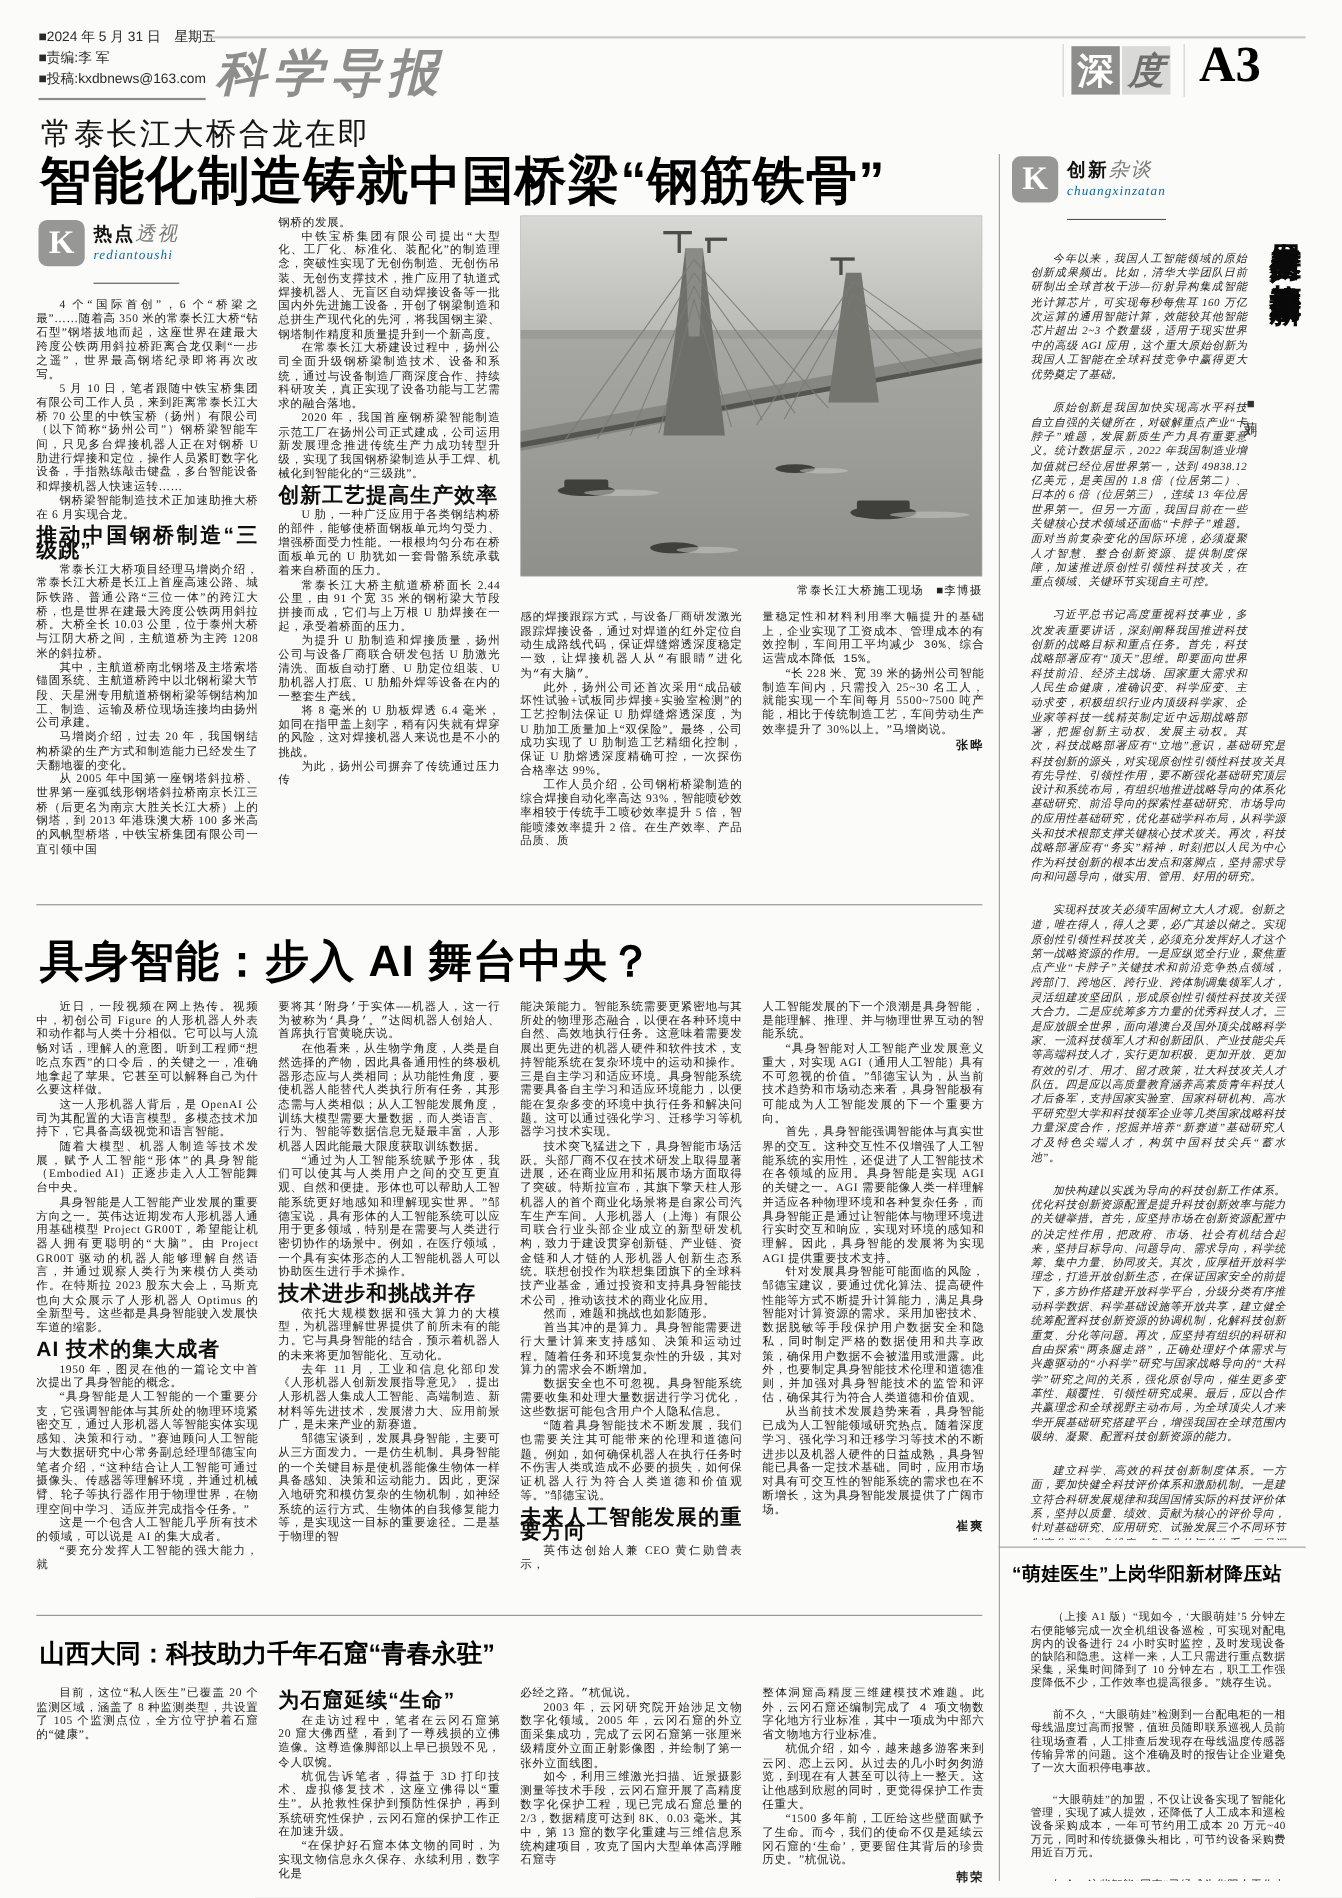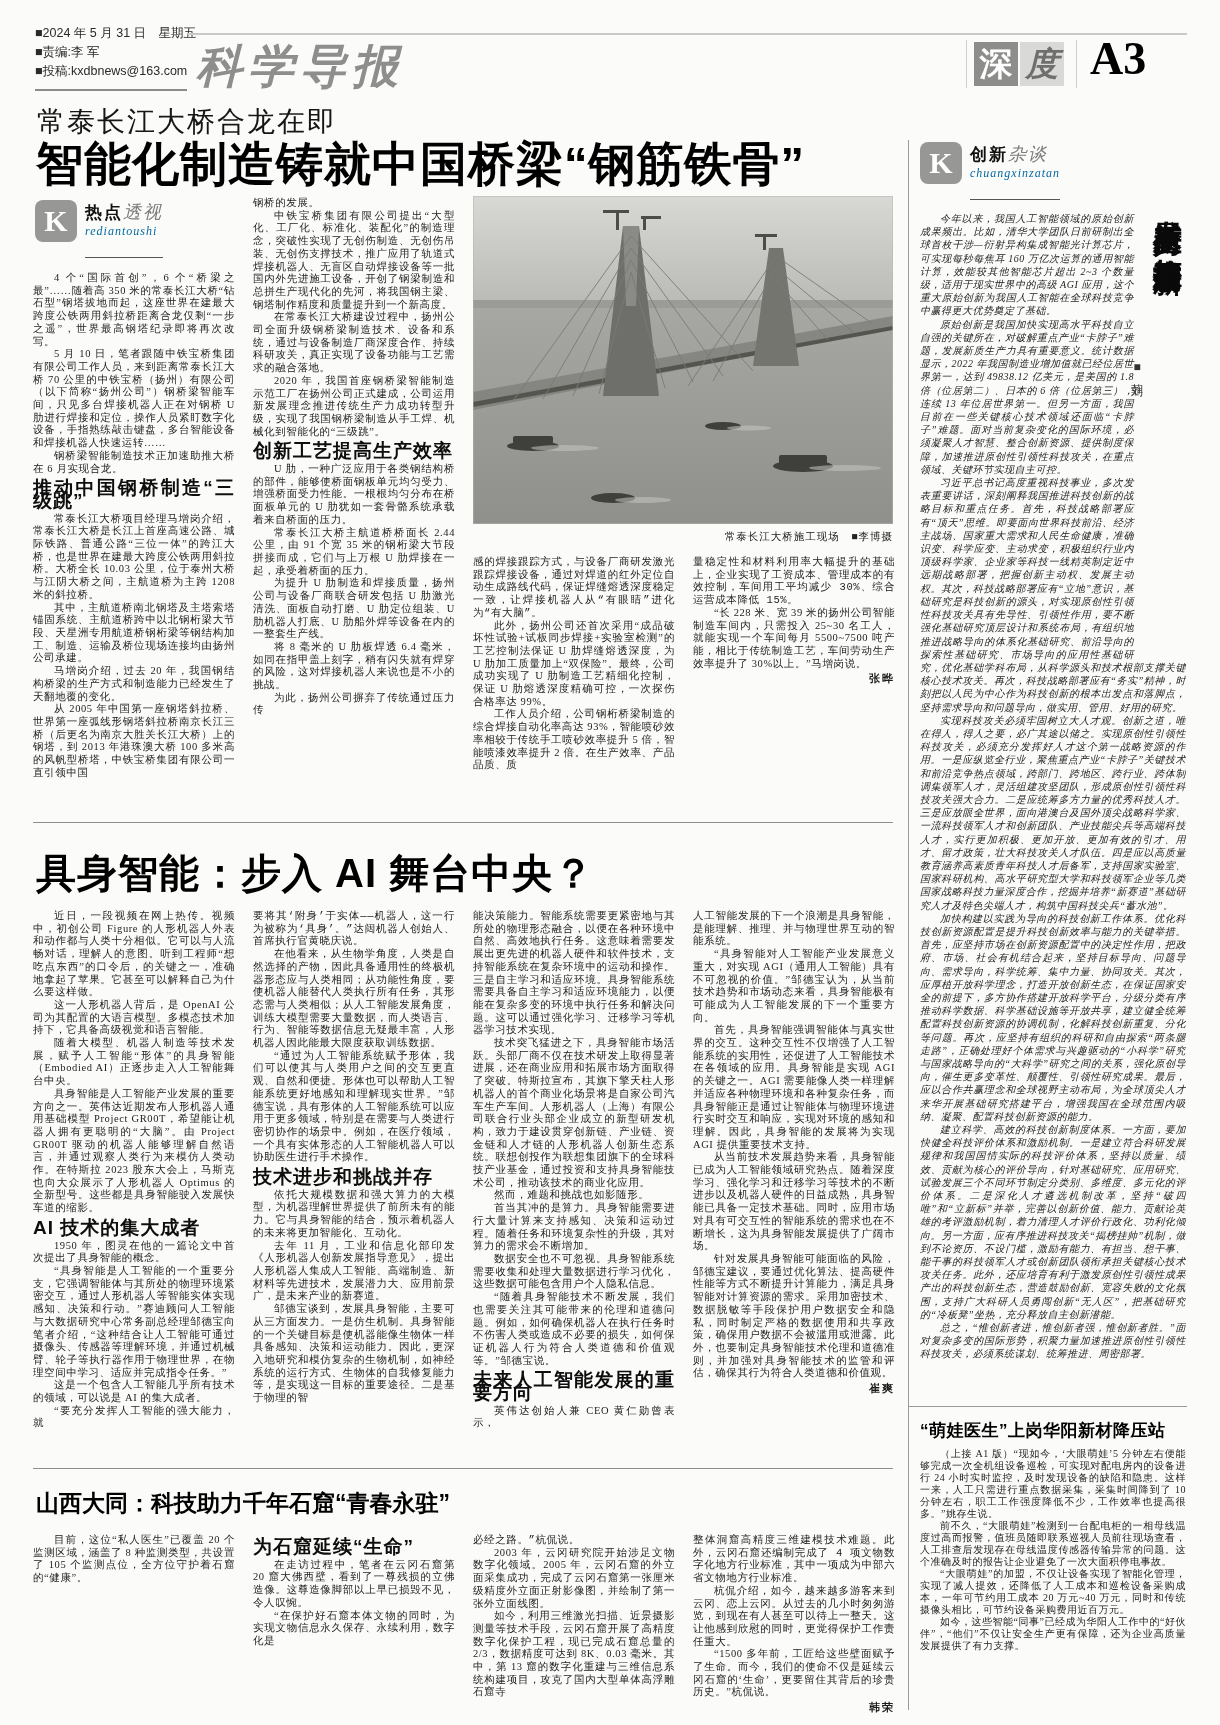--- a/index.html
+++ b/index.html
@@ -38,21 +38,21 @@
            font-family:"Liberation Serif","DejaVu Serif",serif;}
   .badge-txt{margin-left:8px;border-bottom:1.5px solid #555;padding-bottom:18px;}
   .badge-zh b{font-family:"Liberation Sans","DejaVu Sans",sans-serif;font-size:17px;letter-spacing:2px;color:#111;}
   .badge-zh i{font-size:18px;color:#7c7c7a;letter-spacing:2px;}
   .badge-py{font-style:italic;color:#0369a1;font-size:12px;letter-spacing:1px;}
   
   .caption{font-size:10.5px;color:#222;text-align:right;letter-spacing:1px;}
   
   .side-col{width:266px;overflow:hidden;font-size:10px;line-height:13.2px;letter-spacing:0.5px;
             text-align:justify;font-style:italic;color:#232323;}
-  .side-col .p{margin:0;text-indent:2em;}
+  .side-col .p{margin:17px;text-indent:2em;}
   .vtitle{writing-mode:vertical-rl;font-family:"Liberation Sans","DejaVu Sans",sans-serif;
           font-weight:900;font-size:29px;color:#0a0a0a;letter-spacing:1px;}
   .vbyline{writing-mode:vertical-rl;font-size:12px;color:#333;font-family:"Liberation Sans","DejaVu Sans",sans-serif;}
   .float-spacer{float:right;width:52px;height:448px;}
 </style>
 </head>
 <body>
 
 <div class="page">
 
@@ -209,34 +209,35 @@
       <p class="p">首当其冲的是算力。具身智能需要进行大量计算来支持感知、决策和运动过程。随着任务和环境复杂性的升级，其对算力的需求会不断增加。</p>
       <p class="p">数据安全也不可忽视。具身智能系统需要收集和处理大量数据进行学习优化，这些数据可能包含用户个人隐私信息。</p>
       <p class="p">“随着具身智能技术不断发展，我们也需要关注其可能带来的伦理和道德问题。例如，如何确保机器人在执行任务时不伤害人类或造成不必要的损失，如何保证机器人行为符合人类道德和价值观等。”邹德宝说。</p>
       <h3 class="sub">未来人工智能发展的重要方向</h3>
       <p class="p">英伟达创始人兼 CEO 黄仁勋曾表示，</p>
     </div>
   <div class="abs col" style="left:693px;top:910px;height:540px;">
       <p class="p cont">人工智能发展的下一个浪潮是具身智能，是能理解、推理、并与物理世界互动的智能系统。</p>
       <p class="p">“具身智能对人工智能产业发展意义重大，对实现 AGI（通用人工智能）具有不可忽视的价值。”邹德宝认为，从当前技术趋势和市场动态来看，具身智能极有可能成为人工智能发展的下一个重要方向。</p>
       <p class="p">首先，具身智能强调智能体与真实世界的交互。这种交互性不仅增强了人工智能系统的实用性，还促进了人工智能技术在各领域的应用。具身智能是实现 AGI 的关键之一。AGI 需要能像人类一样理解并适应各种物理环境和各种复杂任务，而具身智能正是通过让智能体与物理环境进行实时交互和响应，实现对环境的感知和理解。因此，具身智能的发展将为实现 AGI 提供重要技术支持。</p>
+      <p class="p">针对发展具身智能可能面临的风险，邹德宝建议，要通过优化算法、提高硬件性能等方式不断提升计算能力，满足具身智能对计算资源的需求。采用加密技术、数据脱敏等手段保护用户数据安全和隐私，同时制定严格的数据使用和共享政策，确保用户数据不会被滥用或泄露。此外，也要制定具身智能技术伦理和道德准则，并加强对具身智能技术的监管和评估，确保其行为符合人类道德和价值观。</p>
       <p class="p">从当前技术发展趋势来看，具身智能已成为人工智能领域研究热点。随着深度学习、强化学习和迁移学习等技术的不断进步以及机器人硬件的日益成熟，具身智能已具备一定技术基础。同时，应用市场对具有可交互性的智能系统的需求也在不断增长，这为具身智能发展提供了广阔市场。</p>
-      <p class="p">针对发展具身智能可能面临的风险，邹德宝建议，要通过优化算法、提高硬件性能等方式不断提升计算能力，满足具身智能对计算资源的需求。采用加密技术、数据脱敏等手段保护用户数据安全和隐私，同时制定严格的数据使用和共享政策，确保用户数据不会被滥用或泄露。此外，也要制定具身智能技术伦理和道德准则，并加强对具身智能技术的监管和评估，确保其行为符合人类道德和价值观。</p>
       <p class="byline">崔爽</p>
     </div>
 
   <div class="abs rule" style="left:33px;top:1468px;width:860px;height:1px;background:#8f8f8d;"></div>
 
   <div class="abs headline-3 sans" style="left:36px;top:1488px;">山西大同：科技助力千年石窟“青春永驻”</div>
   <div class="abs col" style="left:33px;top:1534px;height:180px;">
       <p class="p">目前，这位“私人医生”已覆盖 20 个监测区域，涵盖了 8 种监测类型，共设置了 105 个监测点位，全方位守护着石窟的“健康”。</p>
     </div>
   <div class="abs col" style="left:253px;top:1534px;height:180px;">
       <h3 class="sub">为石窟延续“生命”</h3>
       <p class="p">在走访过程中，笔者在云冈石窟第 20 窟大佛西壁，看到了一尊残损的立佛造像。这尊造像脚部以上早已损毁不见，令人叹惋。</p>
+      <p class="p">杭侃告诉笔者，得益于 3D 打印技术、虚拟修复技术，这座立佛得以“重生”。从抢救性保护到预防性保护，再到系统研究性保护，云冈石窟的保护工作正在加速升级。</p>
       <p class="p">“在保护好石窟本体文物的同时，为实现文物信息永久保存、永续利用，数字化是</p>
     </div>
   <div class="abs col" style="left:473px;top:1534px;height:180px;">
       <p class="p cont">必经之路。”杭侃说。</p>
       <p class="p">2003 年，云冈研究院开始涉足文物数字化领域。2005 年，云冈石窟的外立面采集成功，完成了云冈石窟第一张厘米级精度外立面正射影像图，并绘制了第一张外立面线图。</p>
       <p class="p">如今，利用三维激光扫描、近景摄影测量等技术手段，云冈石窟开展了高精度数字化保护工程，现已完成石窟总量的 2/3，数据精度可达到 8K、0.03 毫米。其中，第 13 窟的数字化重建与三维信息系统构建项目，攻克了国内大型单体高浮雕石窟寺</p>
     </div>
   <div class="abs col" style="left:693px;top:1534px;height:180px;">
       <p class="p cont">整体洞窟高精度三维建模技术难题。此外，云冈石窟还编制完成了 4 项文物数字化地方行业标准，其中一项成为中部六省文物地方行业标准。</p>
       <p class="p">杭侃介绍，如今，越来越多游客来到云冈、恋上云冈。从过去的几小时匆匆游览，到现在有人甚至可以待上一整天。这让他感到欣慰的同时，更觉得保护工作责任重大。</p>

